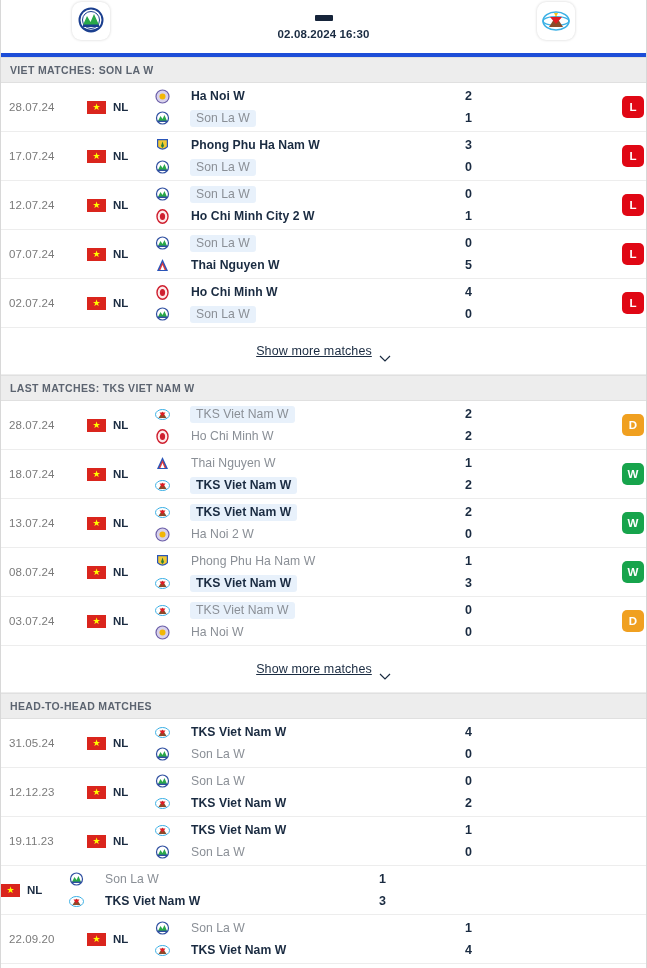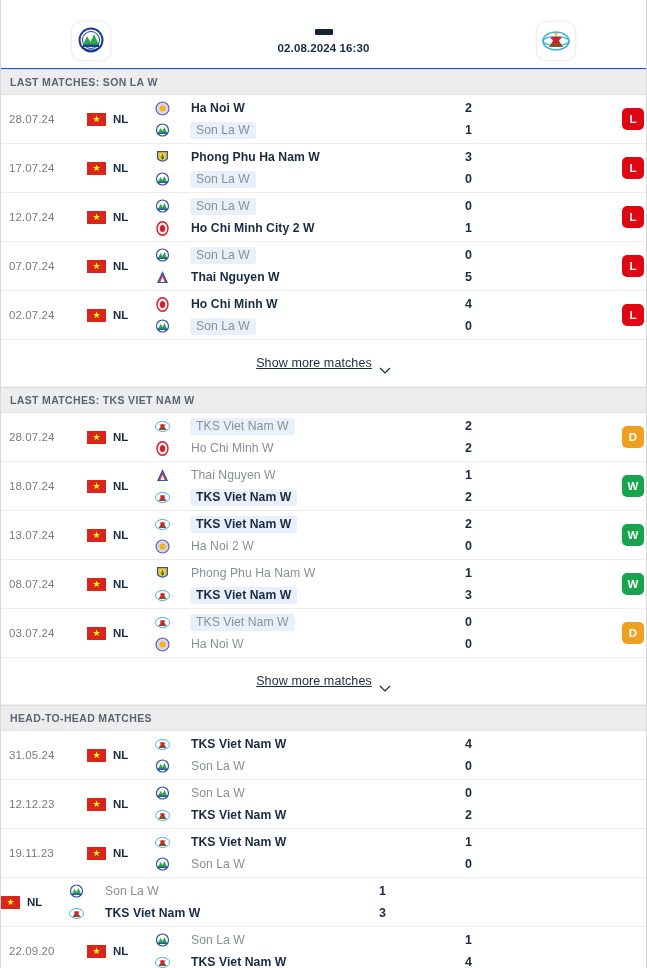--- a/index.html
+++ b/index.html
@@ -17,25 +17,23 @@
     overflow: hidden;
     border-left: 1px solid #d8d8d8;
     border-right: 1px solid #d8d8d8;
     background: #fff;
   }
 
   
   .match-header {
     height: 57px;
     display: flex;
-    align-items: center;
     position: relative;
     background: #fff;
-    border-bottom: 1px solid #1d4ed8;
-    margin-top: 12px;
+    border-bottom: 4px solid #1d4ed8;
   }
   .team-logo-wrap {
     width: 180px;
     display: flex;
     justify-content: center;
     align-items: flex-start;
     padding-top: 2px;
   }
   .team-logo-box {
     width: 38px; height: 38px;
@@ -224,21 +222,21 @@
           <ellipse cx="15" cy="15" rx="13" ry="4.5" fill="none" stroke="#3bb0e5" stroke-width="1.2"></ellipse>
           <path d="M8 21 L15 10 L22 21 Z" fill="#8a4b2a"></path>
           <path d="M9 11 L15 18 L21 11 Z" fill="#e21b24"></path>
           <path d="M13 7 L17 7 L15 11 Z" fill="#f5c518"></path>
         </svg>
       </div>
     </div>
   </div>
 
   <div id="sections-root">
-      <div class="section-head">LAST MATCHES: SON LA W</div>
+      <div class="section-head">VIET MATCHES: SON LA W</div>
       <div class="match-row">
         <div class="col-date">28.07.24</div>
         <div class="col-league">
           <span class="flag">
             <span class="star">★</span>
           </span>
           <span class="league-code">NL</span>
         </div>
         <div class="col-teams">
           <div class="team-line">

